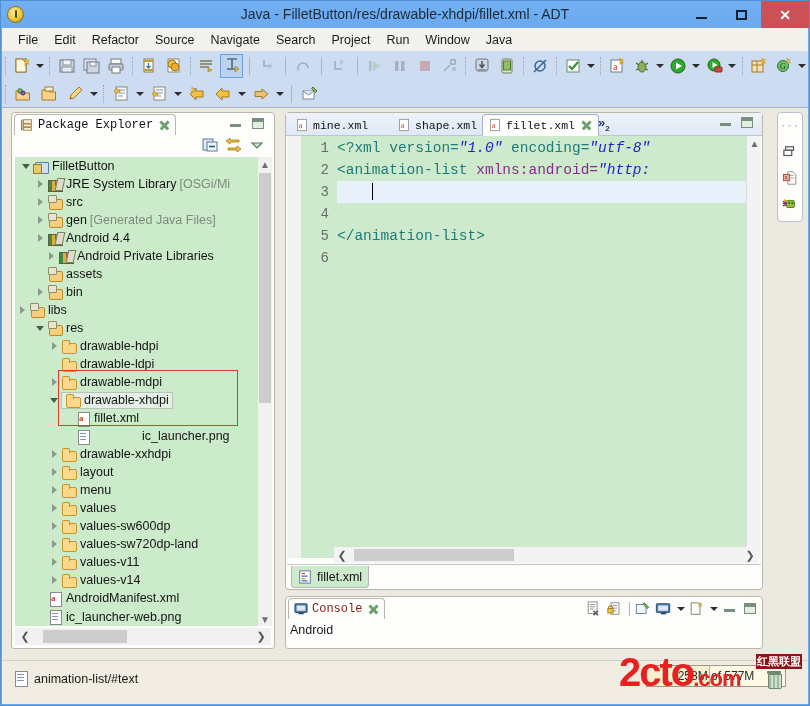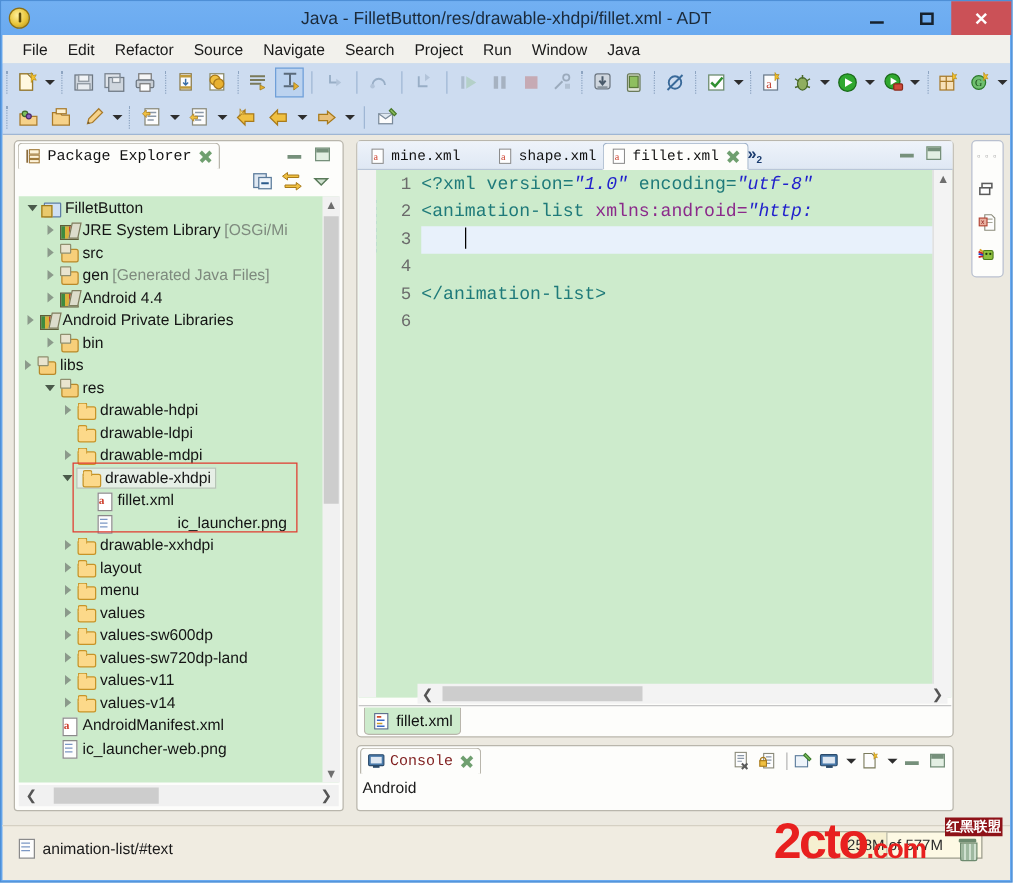--- a/index.html
+++ b/index.html
@@ -864,25 +864,32 @@
               <span class="tree-label tree-dim"> [Generated Java Files]</span>
             </span>
           </div>
           <div class="tree-row" style="padding-left: 18px;">
             <span class="twisty closed"></span>
             <span style="display: flex; align-items: center;">
               <span class="ti ti-lib"></span>
               <span class="tree-label">Android 4.4</span>
             </span>
           </div>
-          <div class="tree-row" style="padding-left: 2px;">
+          <div class="tree-row" style="padding-left: 29px;">
             <span class="twisty closed"></span>
             <span style="display: flex; align-items: center;">
               <span class="ti ti-lib"></span>
               <span class="tree-label">Android Private Libraries</span>
+            </span>
+          </div>
+          <div class="tree-row" style="padding-left: 18px;">
+            <span class="twisty "></span>
+            <span style="display: flex; align-items: center;">
+              <span class="ti ti-srcfolder"></span>
+              <span class="tree-label">assets</span>
             </span>
           </div>
           <div class="tree-row" style="padding-left: 18px;">
             <span class="twisty closed"></span>
             <span style="display: flex; align-items: center;">
               <span class="ti ti-srcfolder"></span>
               <span class="tree-label">bin</span>
             </span>
           </div>
           <div class="tree-row" style="">

